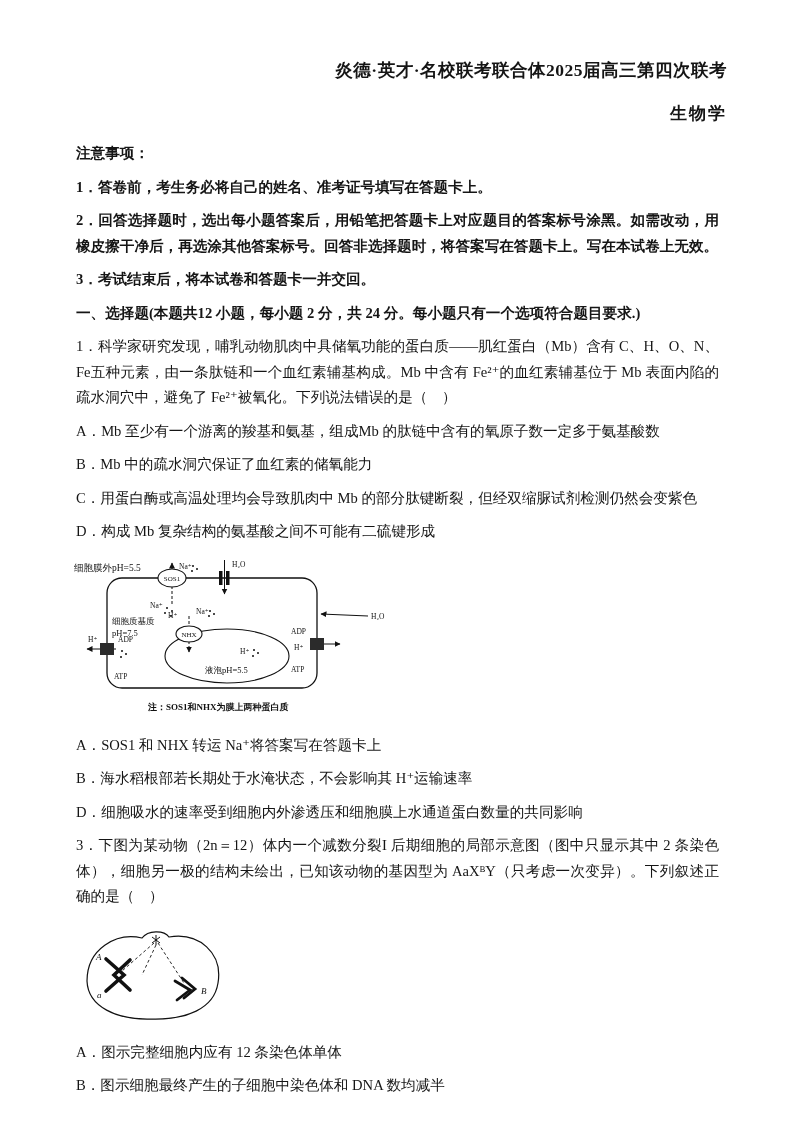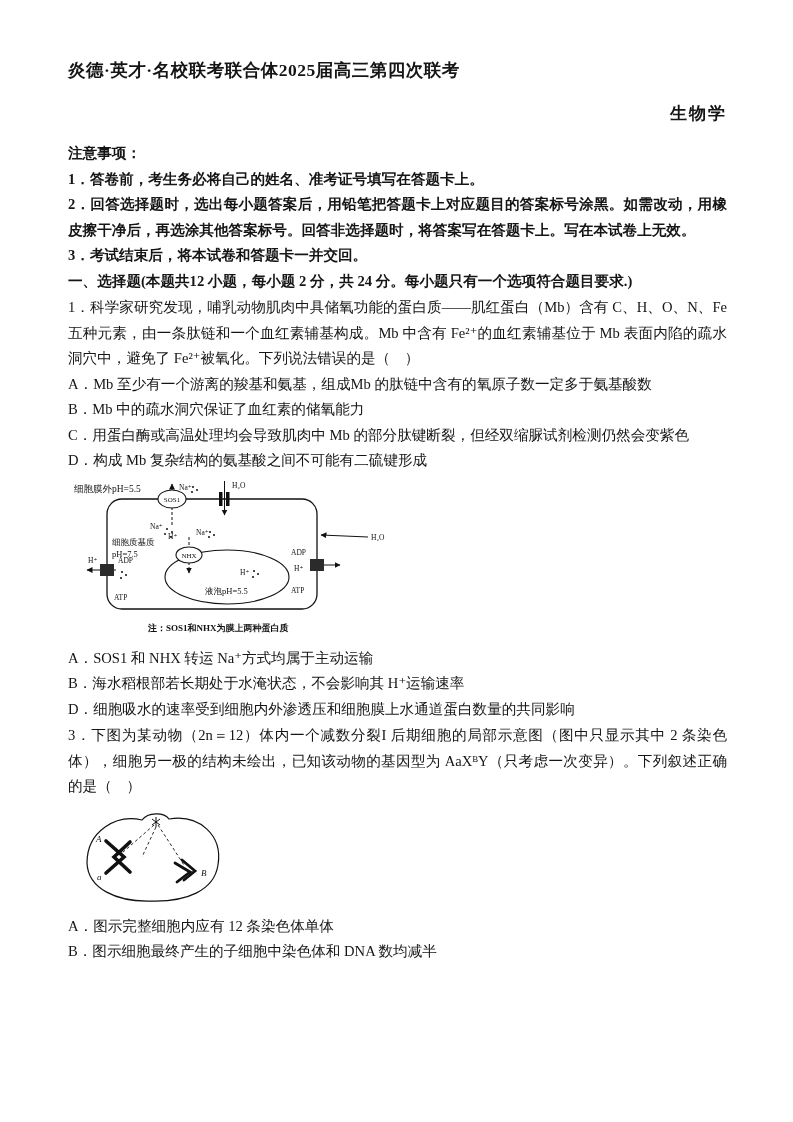--- a/index.html
+++ b/index.html
@@ -2,23 +2,23 @@
 <html><head>
 <meta charset="utf-8">
 <style>
   * { box-sizing: border-box; }
   html, body { margin: 0; padding: 0; background: #ffffff; }
   .page {
     width: 793px; height: 1122px; margin: 0 auto; background: #ffffff;
     padding: 54px 66px 24px 68px; overflow: hidden; color: #151515;
     font-family: "Liberation Serif", "DejaVu Serif", serif;
   }
-  .title { text-align: left; font-size: 17.5px; font-weight: 700; margin: 4px 0 20px 0; letter-spacing: .5px; }
+  .title { text-align: right; font-size: 17.5px; font-weight: 700; margin: 4px 0 20px 0; letter-spacing: .5px; }
   .subject { text-align: right; font-size: 17px; font-weight: 700; margin: 0 0 16px 0; letter-spacing: 2px; }
-  .line { font-size: 14.6px; line-height: 25.5px; text-align: justify; margin: 0; }
+  .line { font-size: 14.6px; line-height: 25.5px; text-align: justify; margin: 8px; }
   .bold { font-weight: 700; }
   .qstem { margin-top: 1px; }
   .diagram-wrap { padding: 5px 0 3px 4px; }
   svg text { font-family: "Liberation Serif", "DejaVu Serif", serif; fill: #111; }
   .chrom { stroke: #111; fill: none; stroke-linecap: round; }
 </style>
 </head>
 <body>
 
 <div class="page">
@@ -126,21 +126,21 @@
         <rect x="238" y="80" width="14" height="12" fill="#2b2b2b"></rect>
         <text x="219" y="76" font-size="7.5">ADP</text>
         <text x="222" y="92" font-size="7.5">H⁺</text>
         <text x="219" y="114" font-size="7.5">ATP</text>
       </g>
 
       <text x="76" y="152" font-size="9" font-weight="bold">注：SOS1和NHX为膜上两种蛋白质</text>
     </svg>
   </div>
 
-  <p class="line">A．SOS1 和 NHX 转运 Na⁺方式均属于主动运输</p>
+  <p class="line">A．SOS1 和 NHX 转运 Na⁺将答案写在答题卡上</p>
   <p class="line">B．海水稻根部若长期处于水淹状态，不会影响其 H⁺运输速率</p>
   <p class="line">D．细胞吸水的速率受到细胞内外渗透压和细胞膜上水通道蛋白数量的共同影响</p>
 
   <p class="line qstem">3．下图为某动物（2n＝12）体内一个减数分裂I 后期细胞的局部示意图（图中只显示其中 2 条染色体），细胞另一极的结构未绘出，已知该动物的基因型为 AaXᴮY（只考虑一次变异）。下列叙述正确的是（　）</p>
 
   <div class="diagram-wrap">
     <svg width="172" height="102" viewBox="0 0 172 102">
 
       <path d="M 15,58 C 15,26 44,9 70,15 C 76,7 92,7 97,14 C 127,9 151,30 146,60 C 142,86 114,97 79,96 C 45,97 16,84 15,58 Z" fill="none" stroke="#111" stroke-width="1.2"></path>
 

